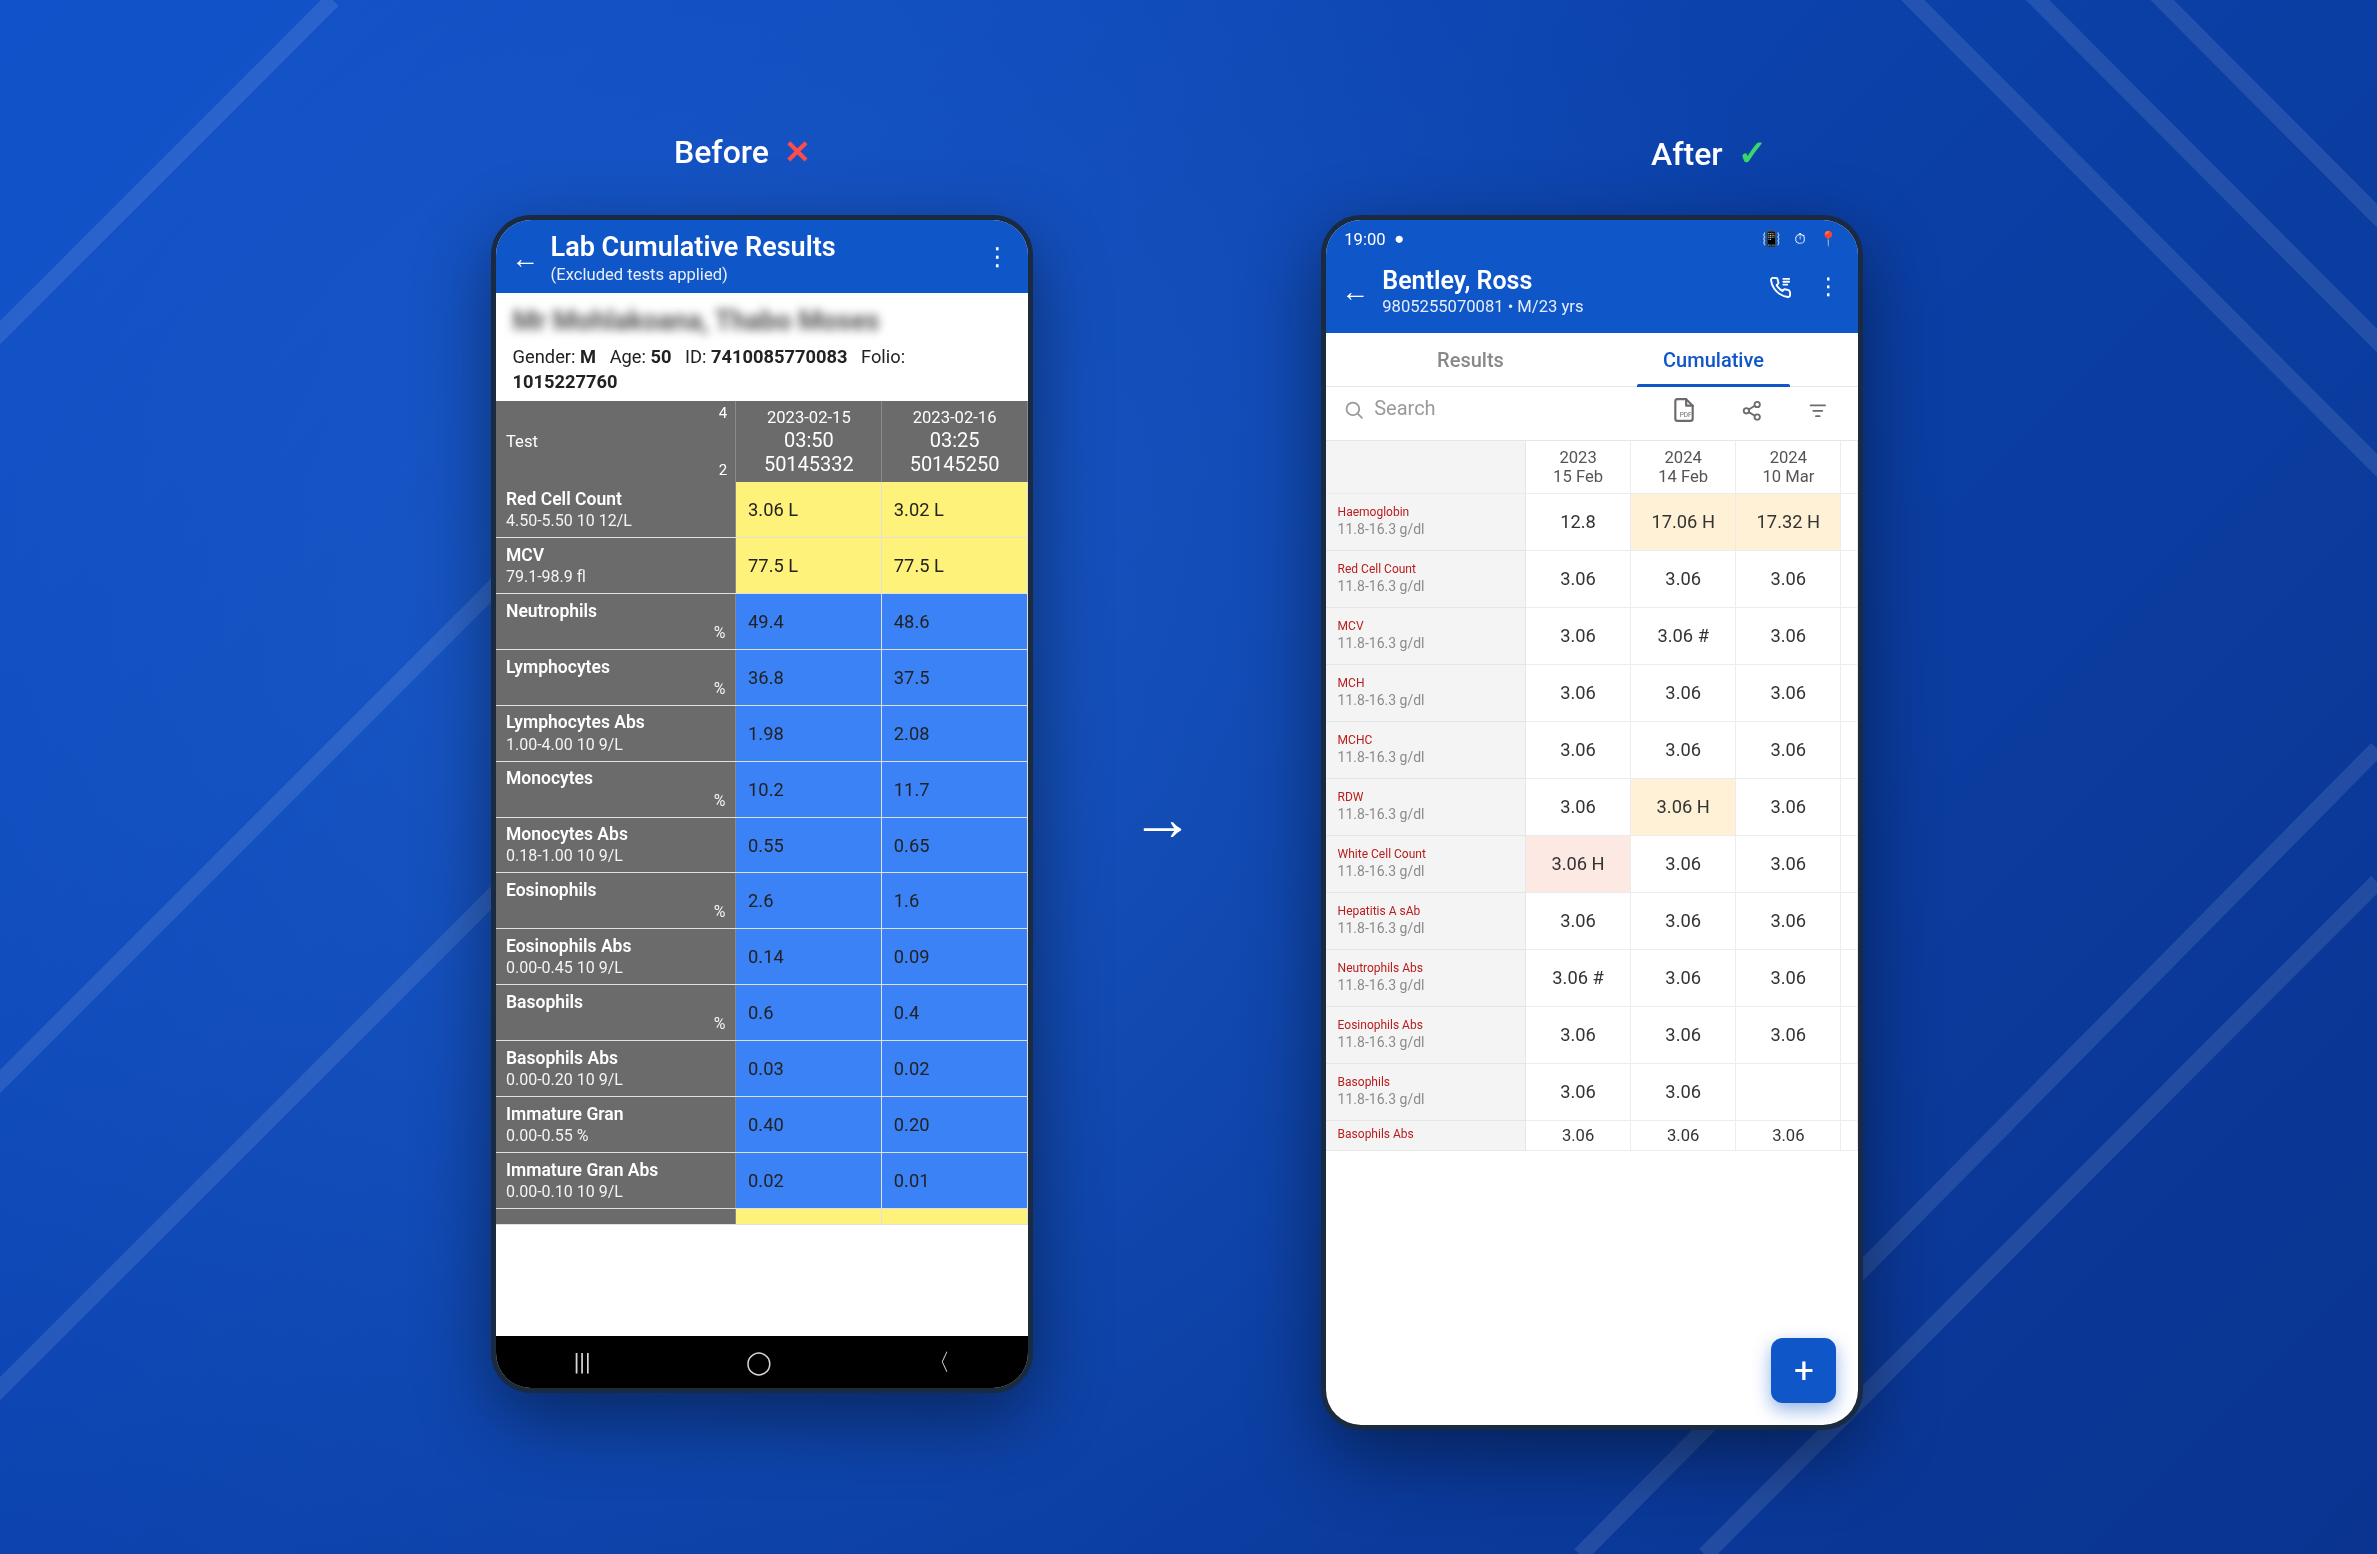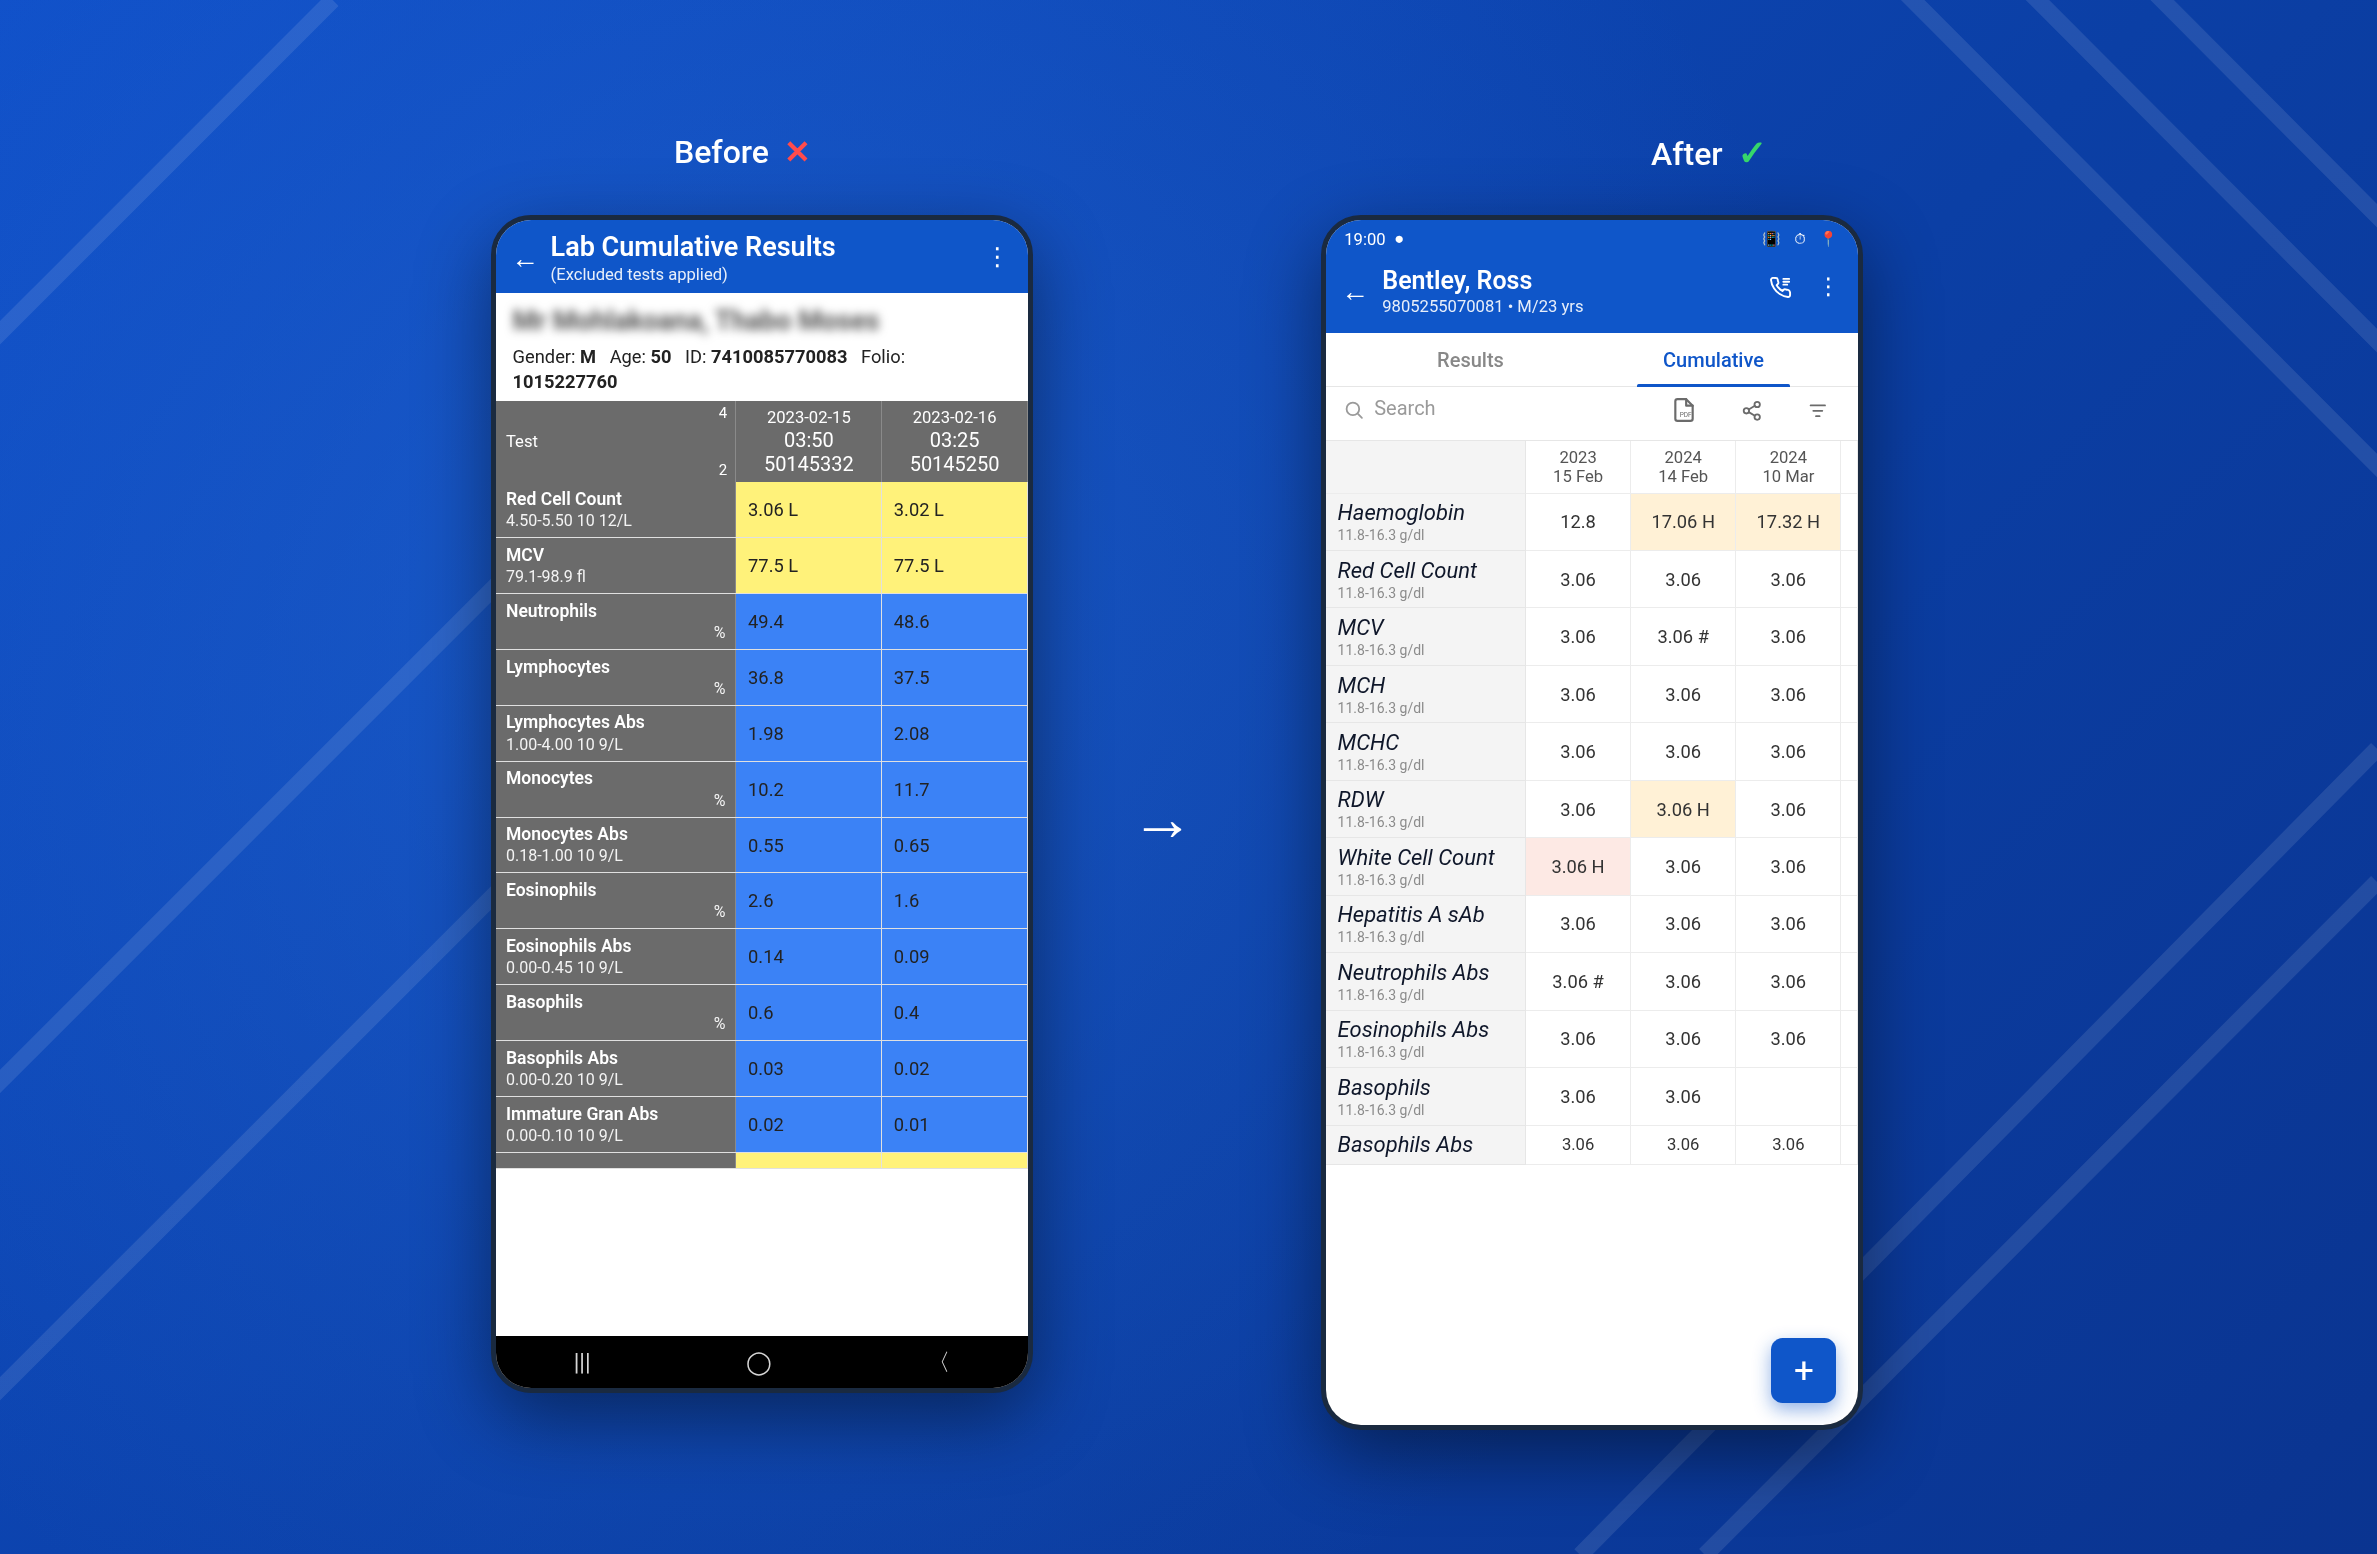--- a/index.html
+++ b/index.html
@@ -304,21 +304,21 @@
   .af-row .lbl {
     background:#f4f4f4;
     border-right:0.8px solid #e6e6e6;
     border-bottom:0.8px solid #e6e6e6;
     padding:6.7px 11.6px;
     display:flex;
     flex-direction:column;
     justify-content:center;
     line-height:1.15;
   }
-  .af-row .lbl .name { font-size:22px; color:#0f172a;font-style:italic; }
+  .af-row .lbl .name { font-size:12px; color:#b91c1c; }
   .af-row .lbl .rng  { font-size:14px; color:#8b8b8b; margin-top:1.7px; }
   .af-row .val {
     border-right:0.8px solid #ececec;
     border-bottom:0.8px solid #ececec;
     display:flex;
     align-items:center;
     justify-content:center;
     font-size:18.3px;
     color:#333;
     background:#fff;
@@ -497,20 +497,28 @@
               <div class="val">0.6</div>
               <div class="val">0.4</div>
             </div>
             <div class="bf-row">
               <div class="test">
                 <div class="name">Basophils Abs</div>
                 <div class="range">0.00-0.20    10 9/L</div>
               </div>
               <div class="val">0.03</div>
               <div class="val">0.02</div>
+            </div>
+            <div class="bf-row">
+              <div class="test">
+                <div class="name">Immature Gran</div>
+                <div class="range">0.00-0.55     %</div>
+              </div>
+              <div class="val">0.40</div>
+              <div class="val">0.20</div>
             </div>
             <div class="bf-row">
               <div class="test">
                 <div class="name">Immature Gran Abs</div>
                 <div class="range">0.00-0.10    10 9/L</div>
               </div>
               <div class="val">0.02</div>
               <div class="val">0.01</div>
             </div>
             <div class="bf-row last-partial">

